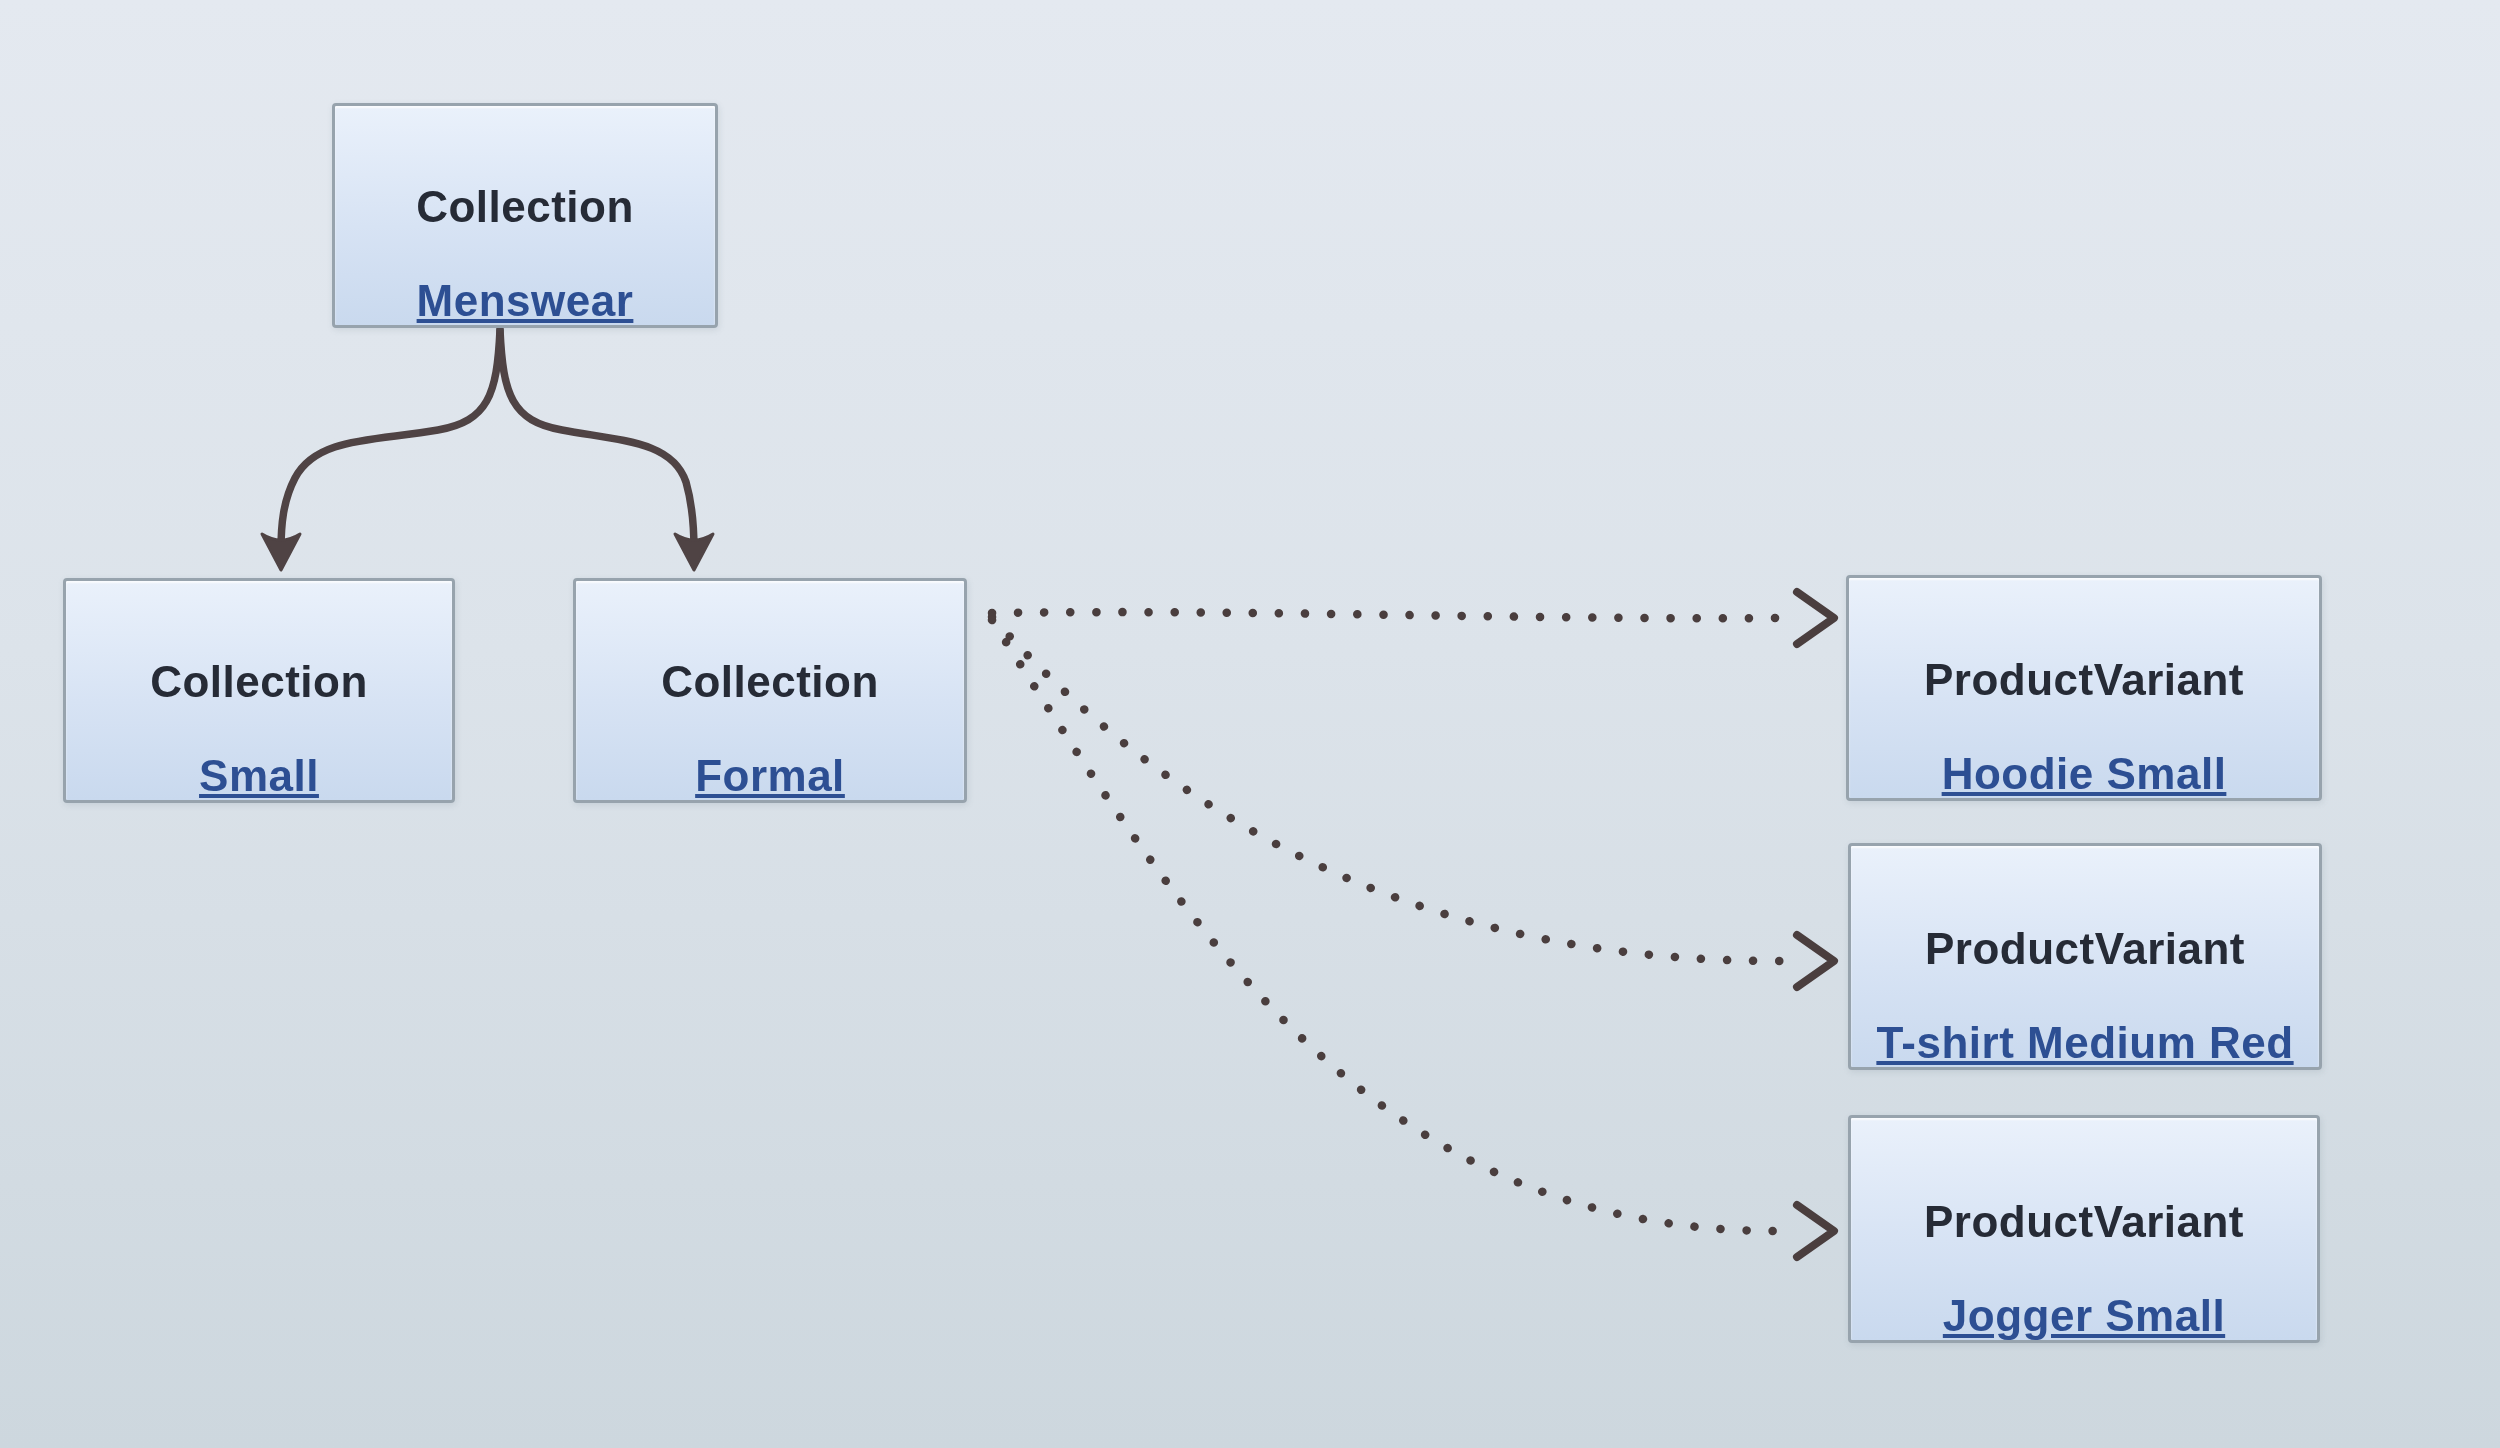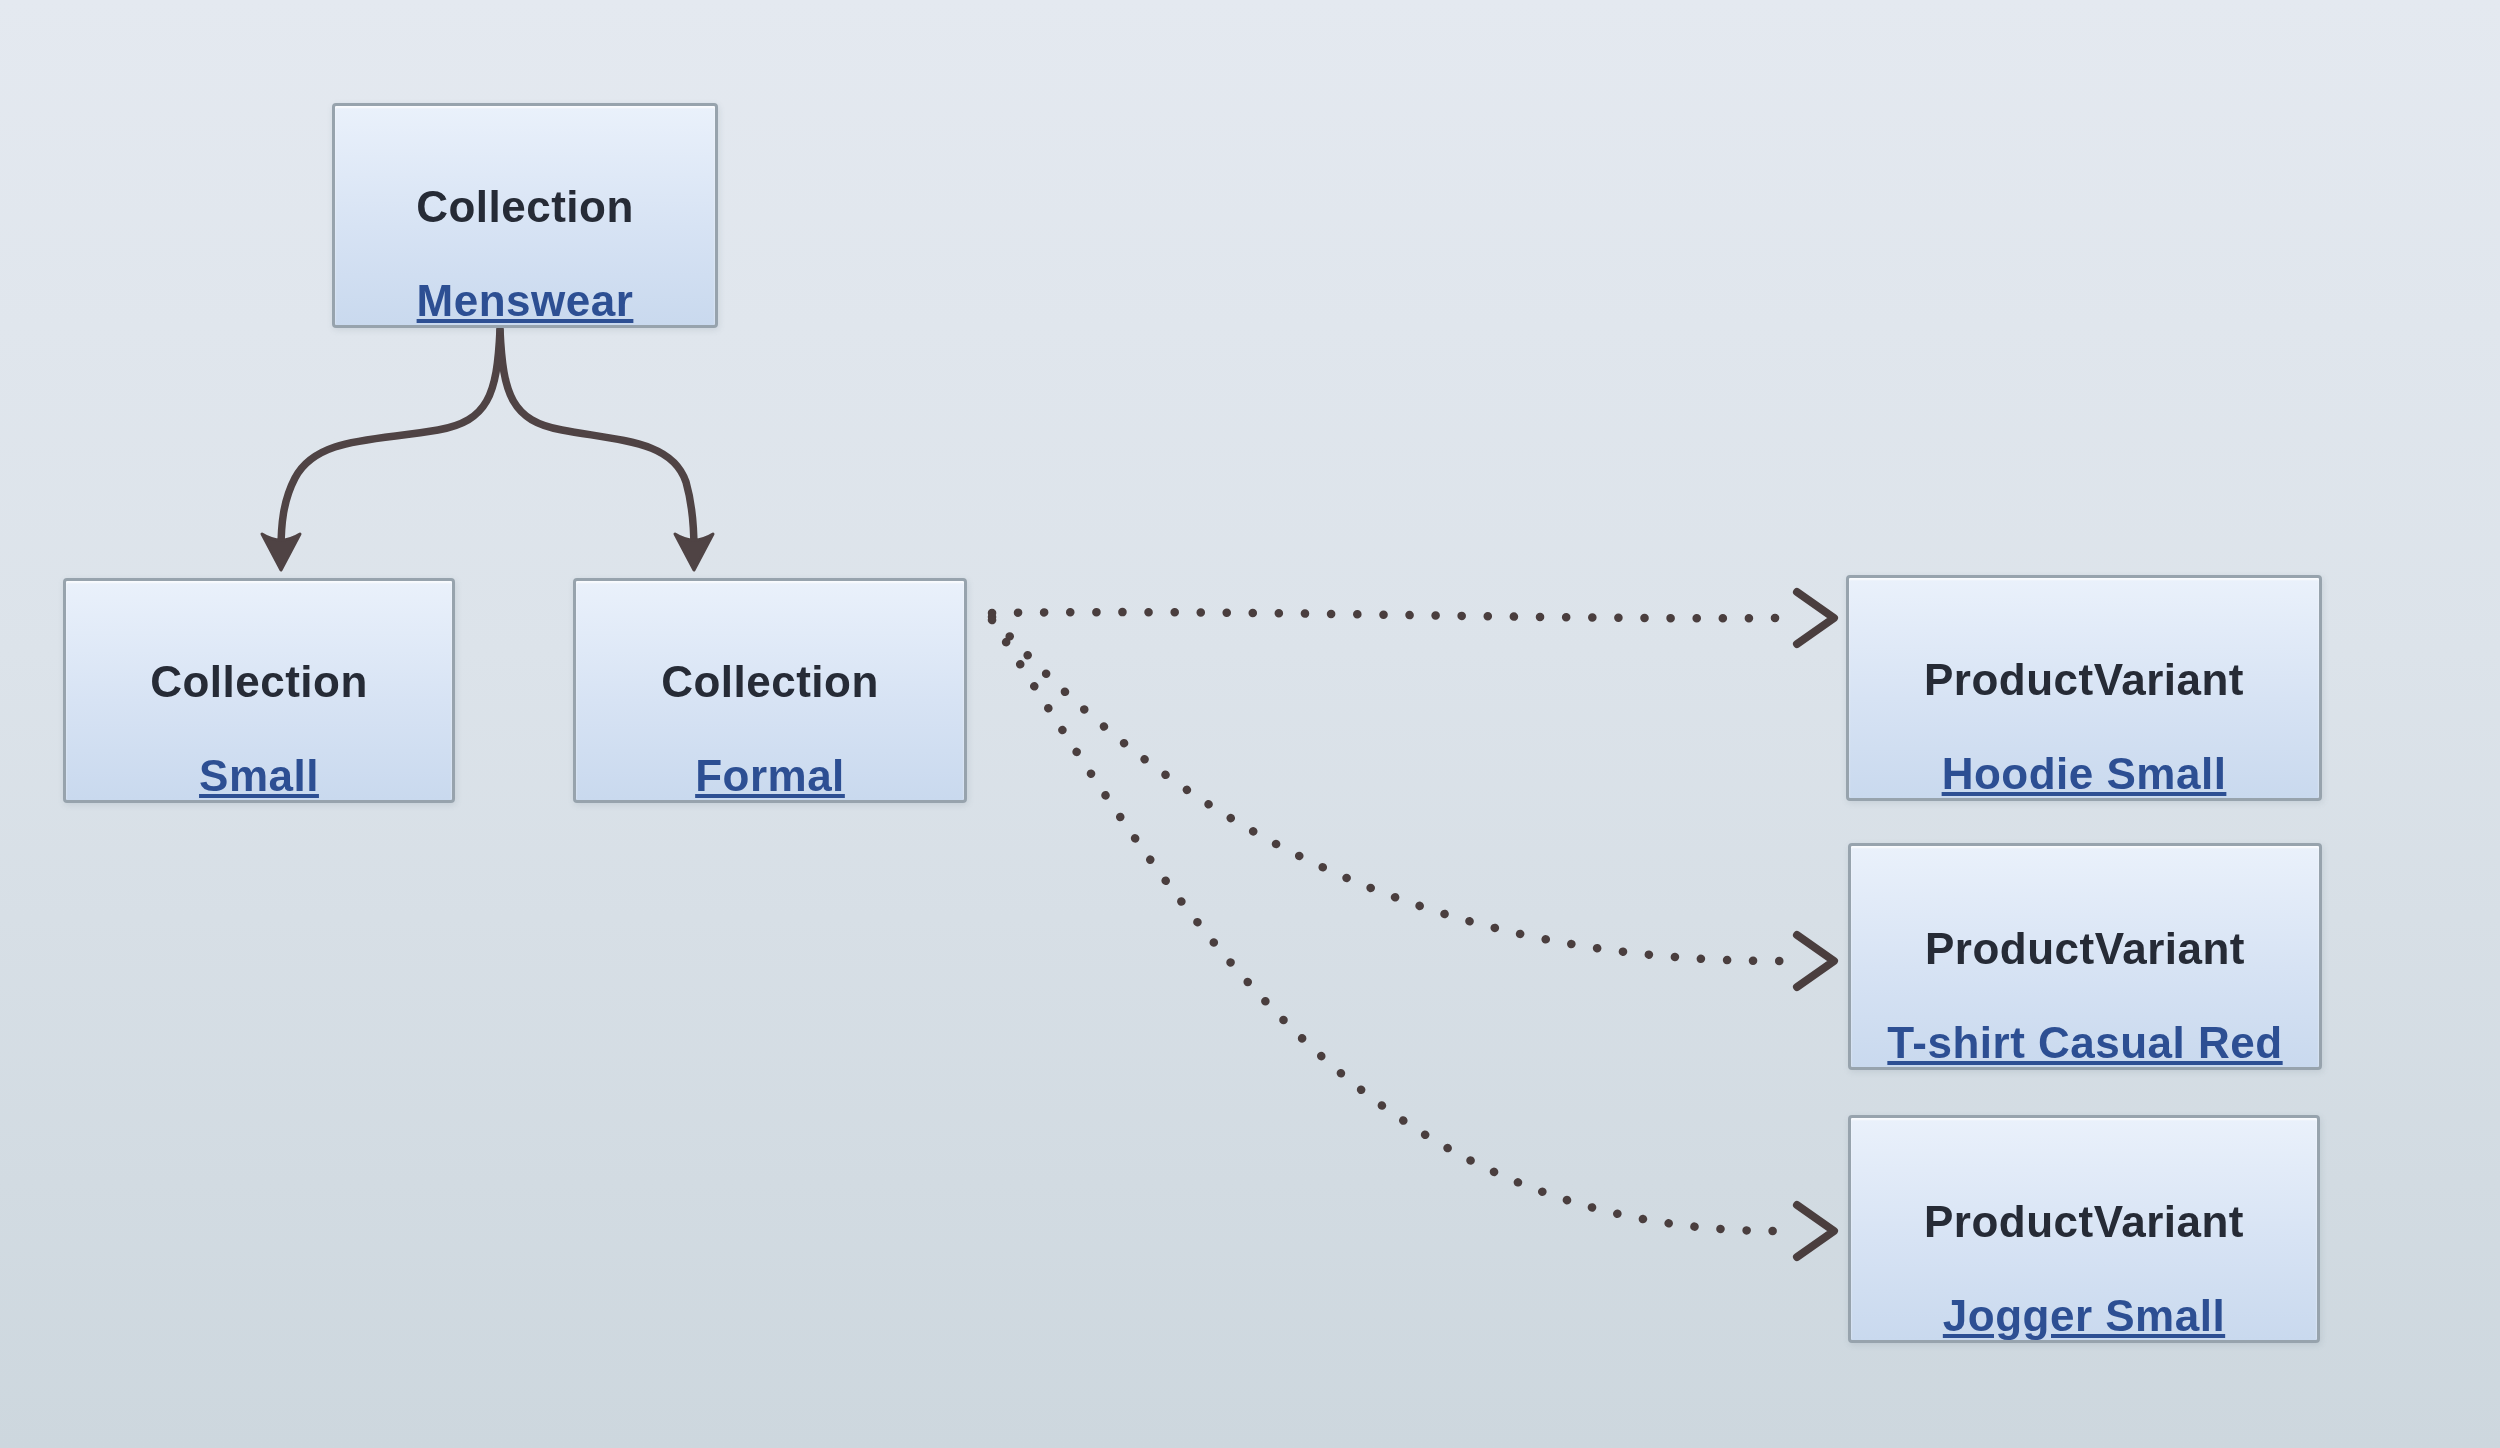--- a/index.html
+++ b/index.html
@@ -85,19 +85,19 @@
   <div class="node-name">Formal</div>
 </div>
 
 <div class="node" style="left:1846px;top:575px;width:476px;height:226px">
   <div class="node-type">ProductVariant</div>
   <div class="node-name">Hoodie Small</div>
 </div>
 
 <div class="node" style="left:1848px;top:843px;width:474px;height:227px">
   <div class="node-type">ProductVariant</div>
-  <div class="node-name">T-shirt Casual Red</div>
+  <div class="node-name">T-shirt Medium Red</div>
 </div>
 
 <div class="node" style="left:1848px;top:1115px;width:472px;height:228px">
   <div class="node-type">ProductVariant</div>
   <div class="node-name">Jogger Small</div>
 </div>
 
 </body></html>

